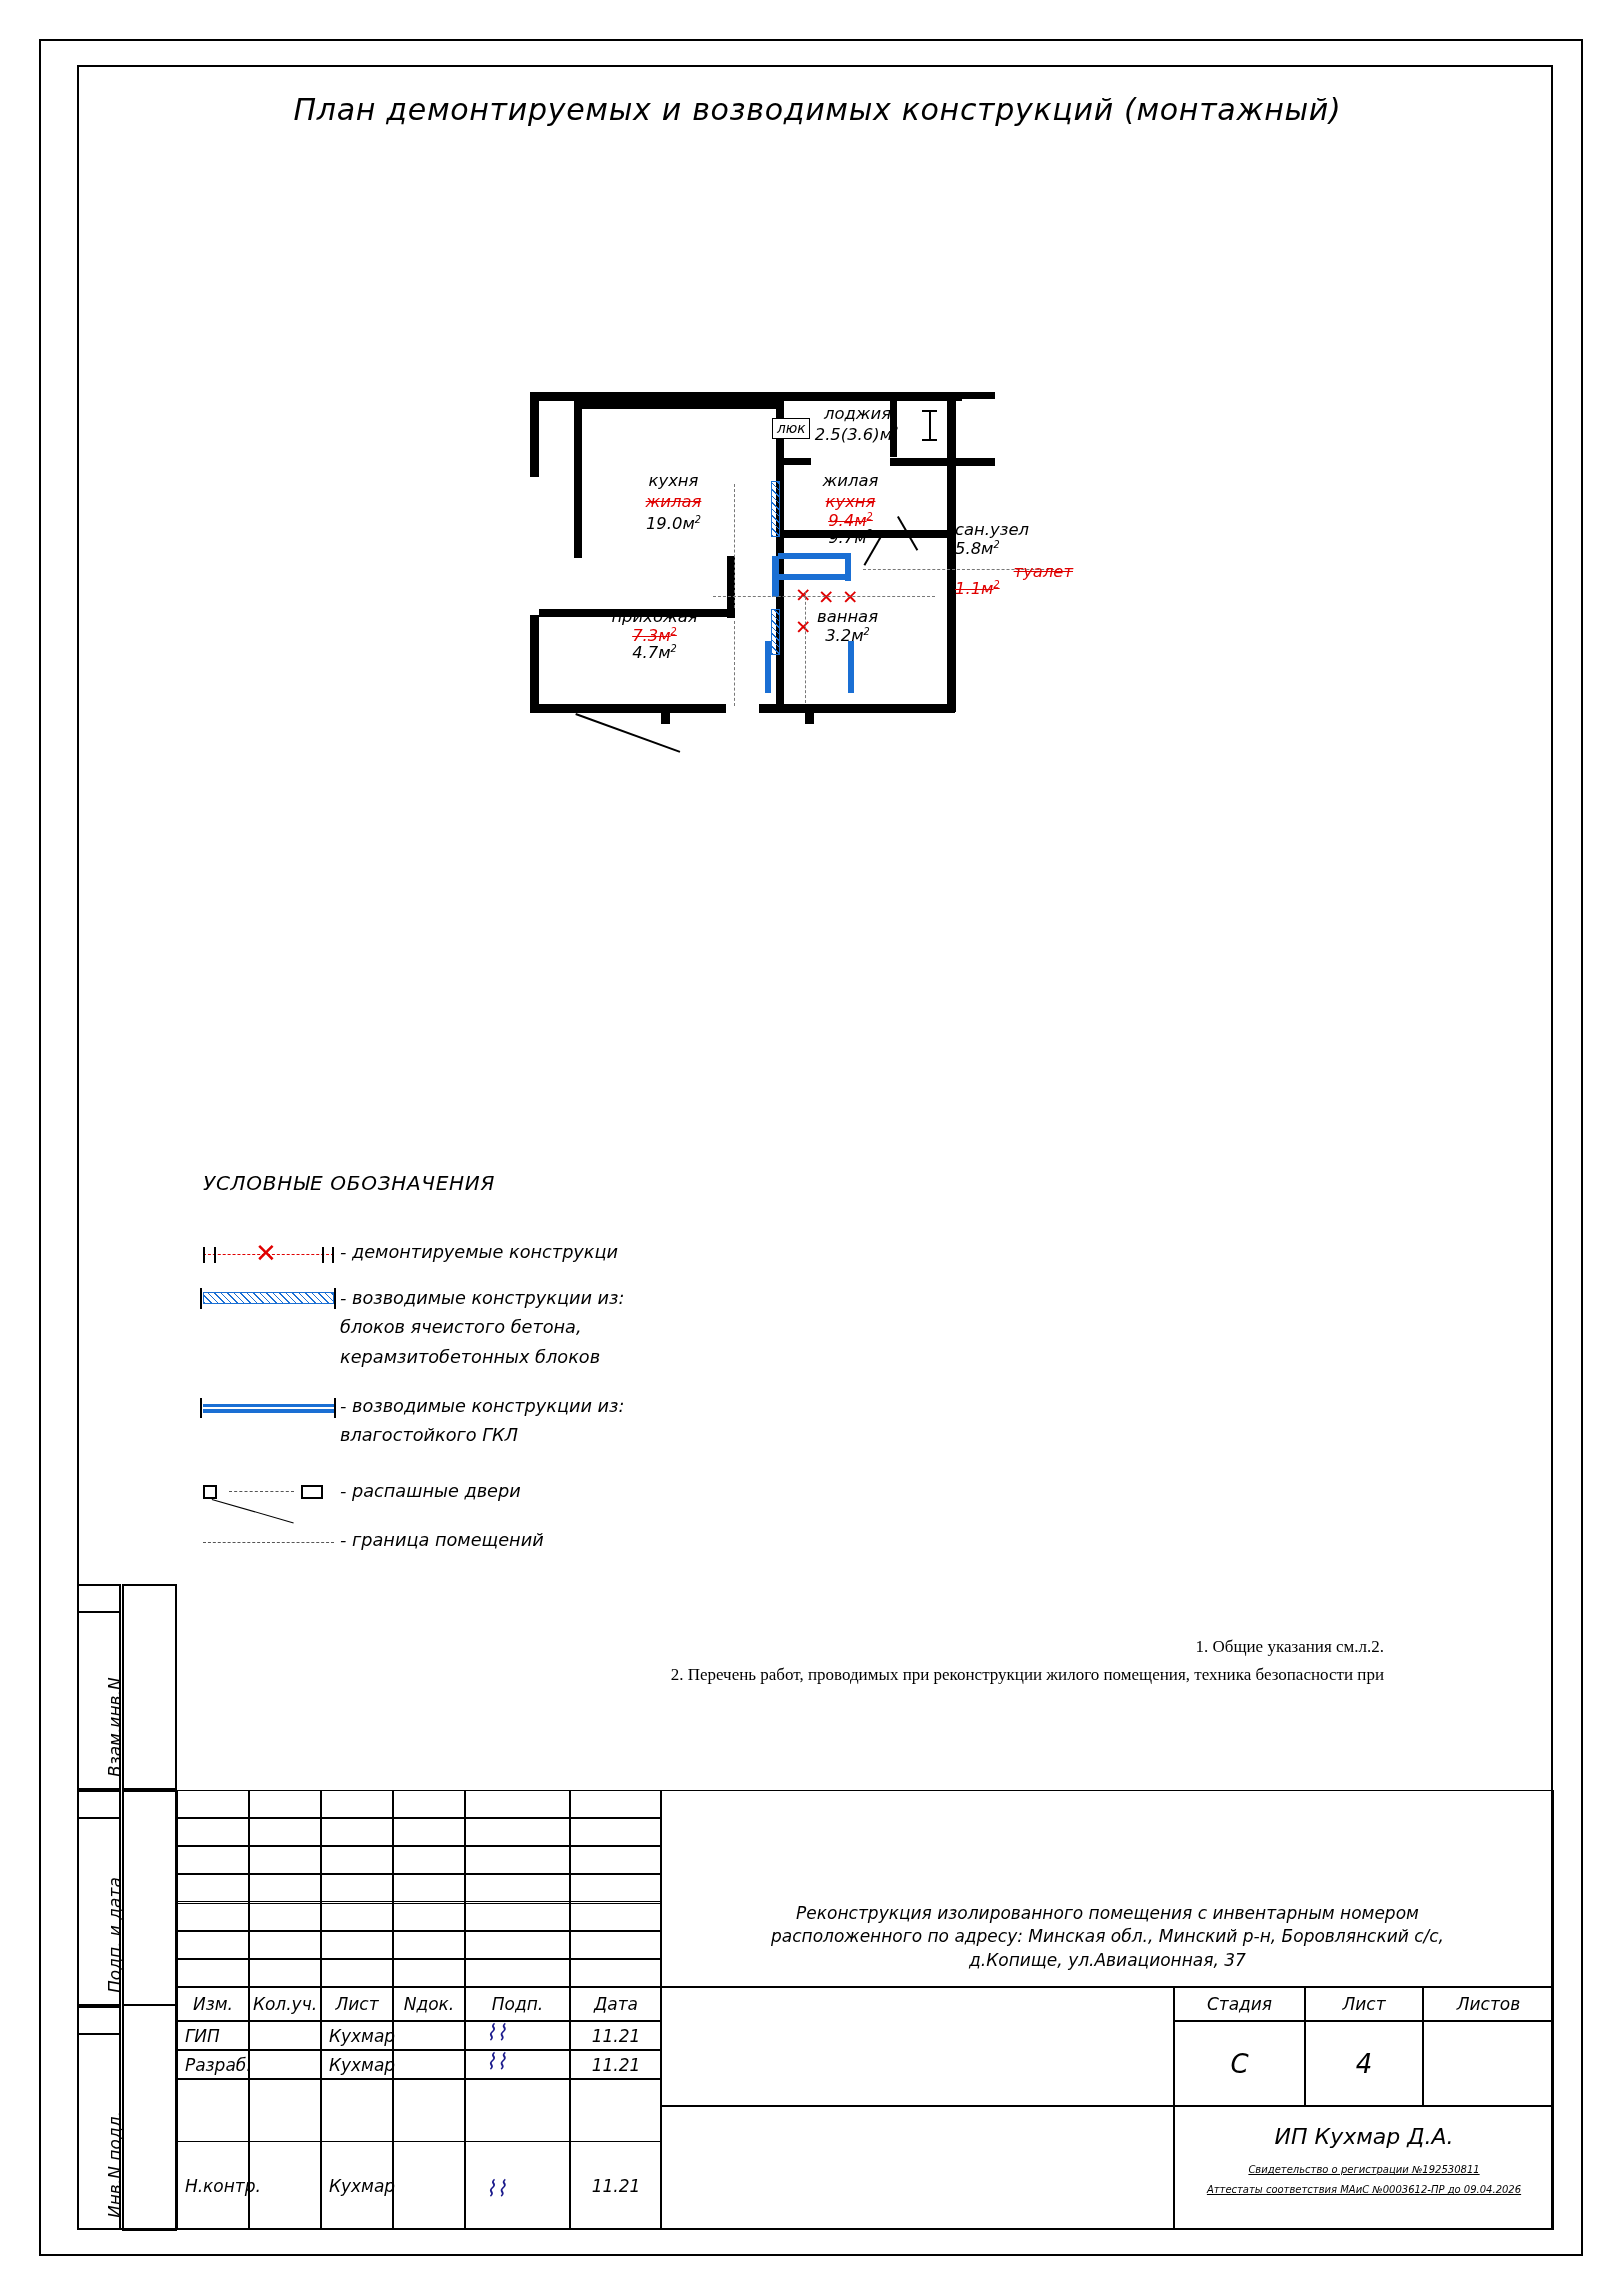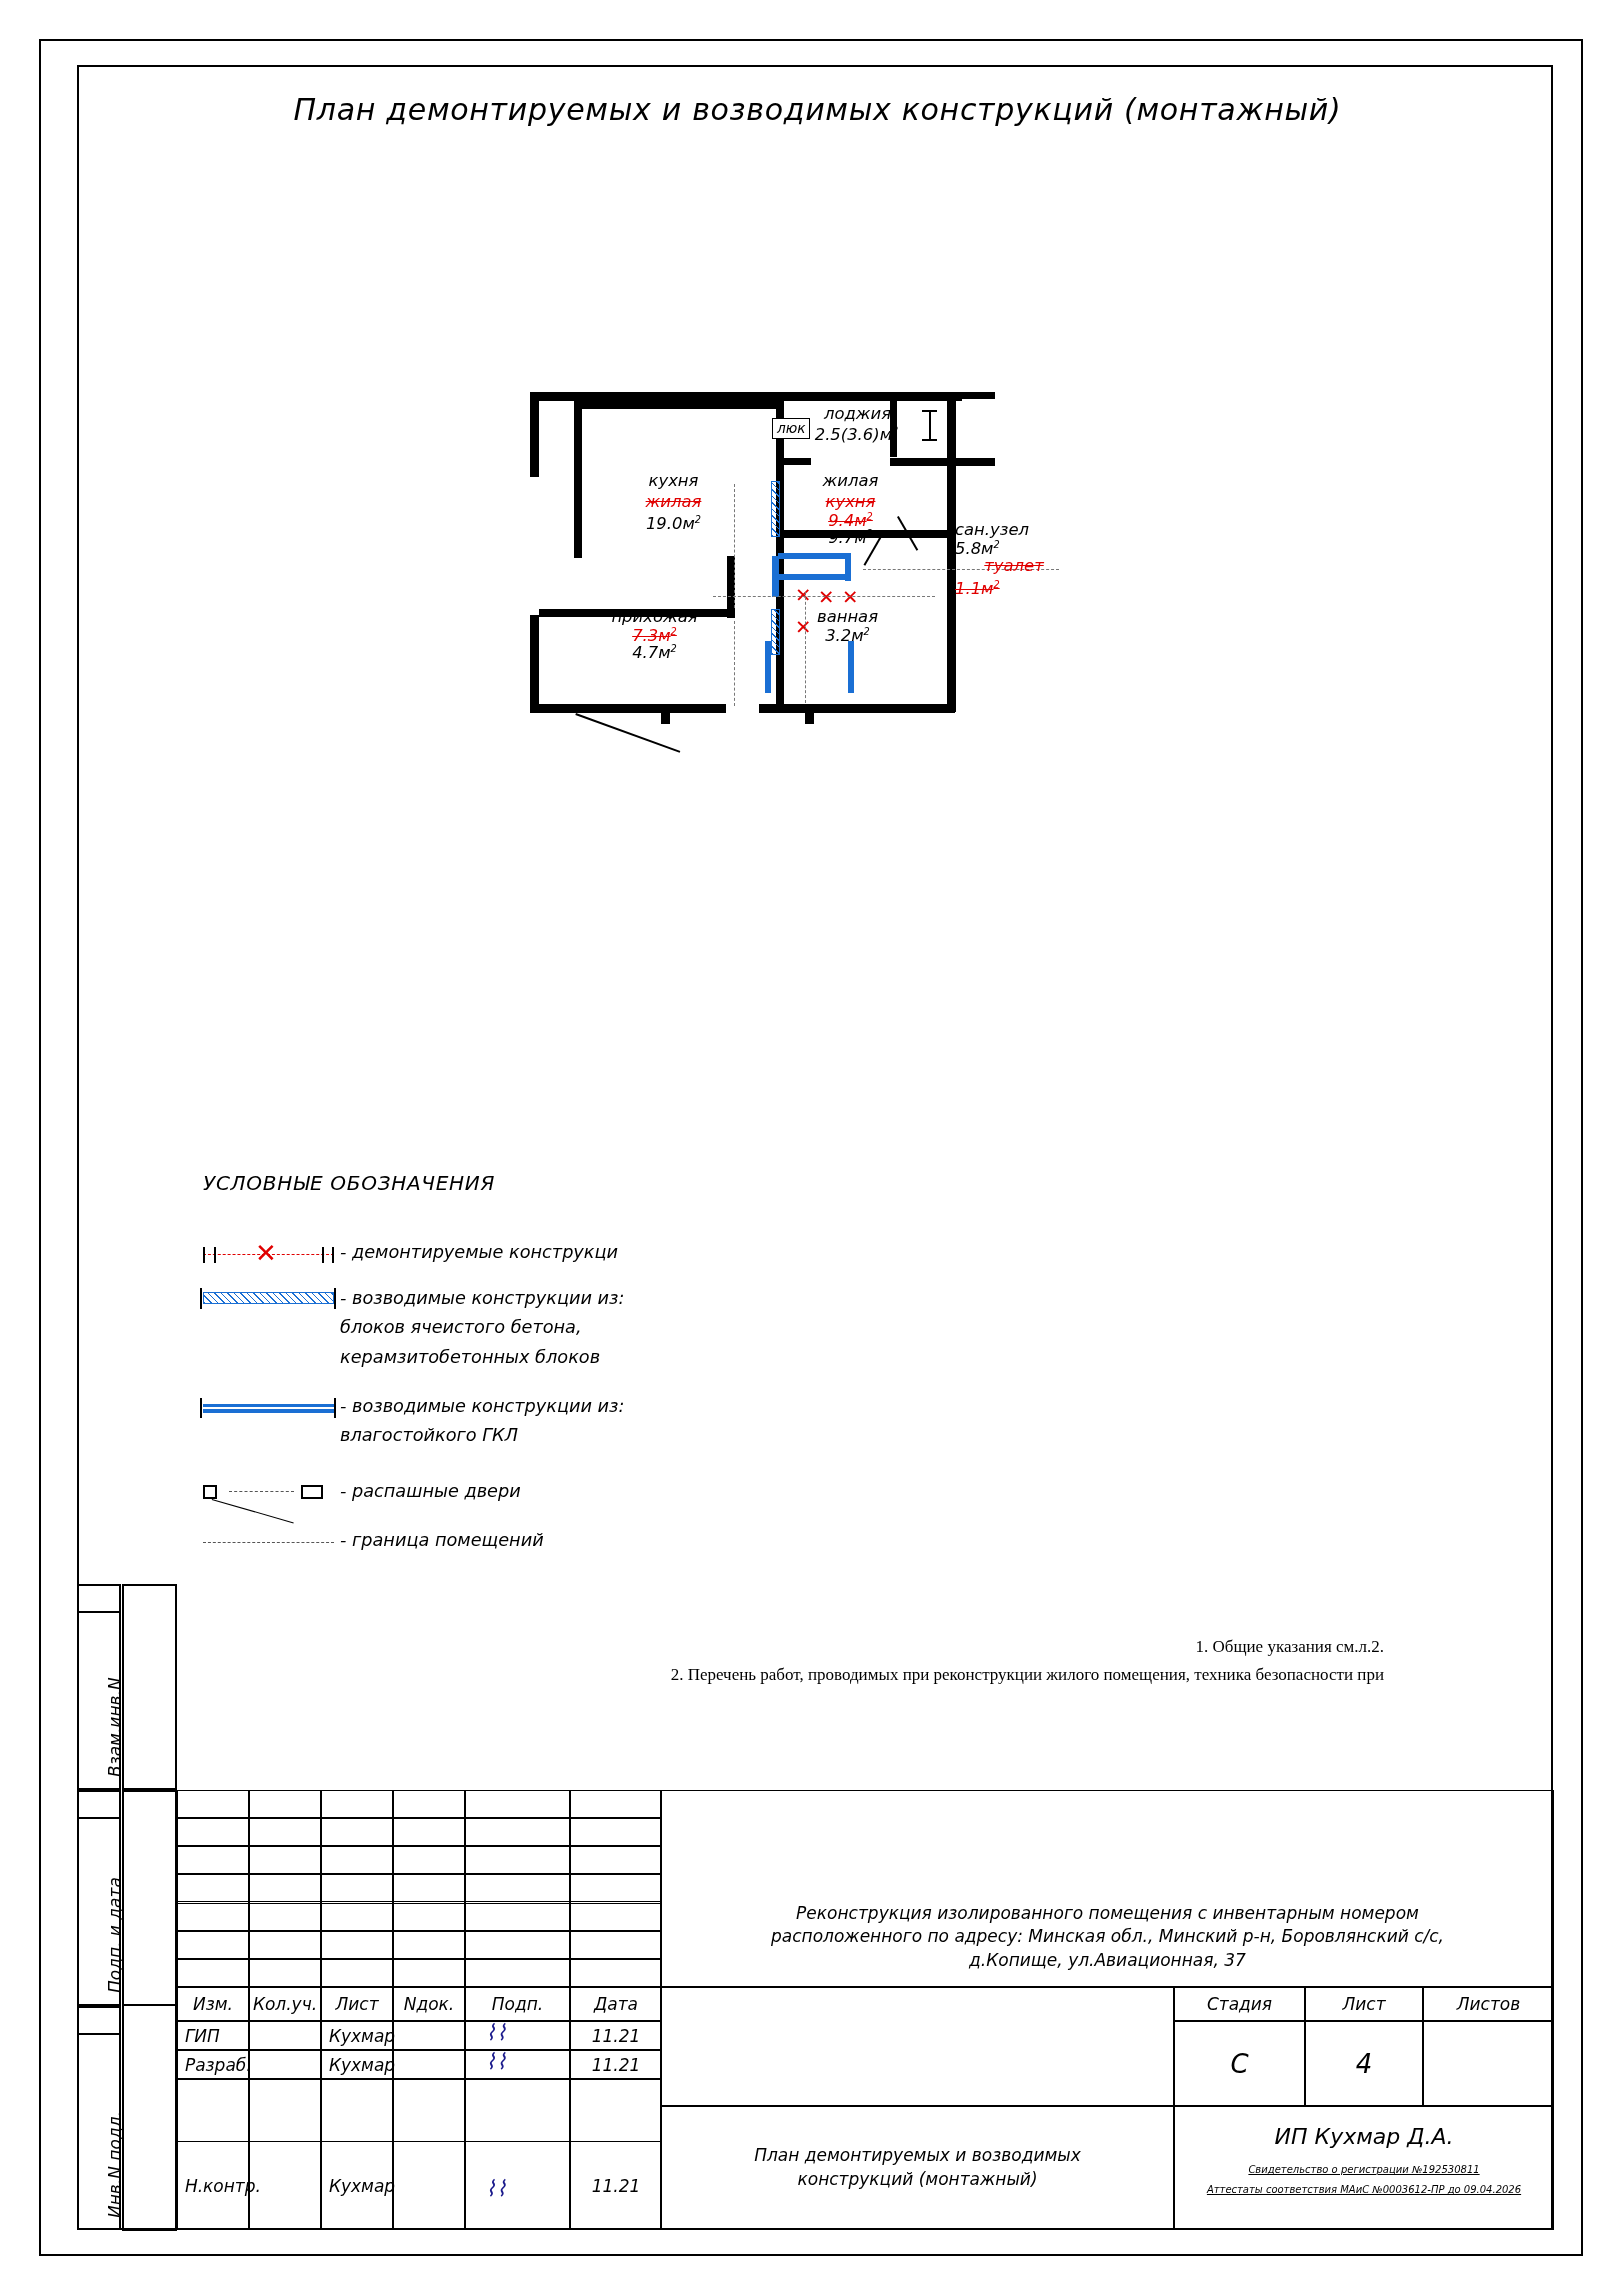--- a/index.html
+++ b/index.html
@@ -180,21 +180,21 @@
     <div class="lbl" style="left:294px;top:59px;width:131px;">
       <span>2.5(3.6)м</span><span class="sup">2</span>
     </div>
 
     <div class="lbl" style="left:458px;top:154px;width:118px;text-align:left;">
       <span>сан.узел</span>
     </div>
     <div class="lbl" style="left:458px;top:173px;width:118px;text-align:left;">
       <span>5.8м</span><span class="sup">2</span>
     </div>
-    <div class="lbl red" style="left:458px;top:190px;width:118px;text-align:center;">
+    <div class="lbl red" style="left:458px;top:196px;width:118px;text-align:right;">
       <span>туалет</span>
     </div>
     <div class="lbl red" style="left:458px;top:213px;width:118px;text-align:left;">
       <span>1.1м</span><span class="sup">2</span>
     </div>
 
     <div class="lbl" style="left:298px;top:241px;width:105px;">
       <span>ванная</span>
     </div>
     <div class="lbl" style="left:298px;top:260px;width:105px;">
@@ -343,26 +343,20 @@
     <div class="c" style="left:484px;top:197px;width:513px;height:119px;"></div>
 
     <div class="c" style="left:997px;top:231px;width:131px;height:85px;"></div>
     <div class="t big" style="left:997px;top:231px;width:131px;height:85px;">С</div>
     <div class="c" style="left:1128px;top:231px;width:118px;height:85px;"></div>
     <div class="t big" style="left:1128px;top:231px;width:118px;height:85px;">4</div>
     <div class="c" style="left:1246px;top:231px;width:131px;height:85px;"></div>
     <div class="t big" style="left:1246px;top:231px;width:131px;height:85px;"></div>
 
     <div class="c" style="left:484px;top:316px;width:513px;height:124px;"></div>
-    <div class="t" style="left:484px;top:316px;width:513px;height:124px;">
-      <span class="multi" style="width:497px;">
-        <span>План демонтируемых и возводимых</span><br>
-        <span>конструкций (монтажный)</span>
-      </span>
-    </div>
 
     <div class="c" style="left:997px;top:316px;width:380px;height:124px;"></div>
     <div class="t" style="left:997px;top:327px;width:380px;height:39px;font-size:22px;">ИП Кухмар Д.А.</div>
     <div class="t tiny" style="left:997px;top:370px;width:380px;height:19.6px;">Свидетельство о регистрации №192530811</div>
     <div class="t tiny" style="left:997px;top:390px;width:380px;height:19.6px;">Аттестаты соответствия МАиС №0003612-ПР до 09.04.2026</div>
 
   </div>
 </div>
 
 

